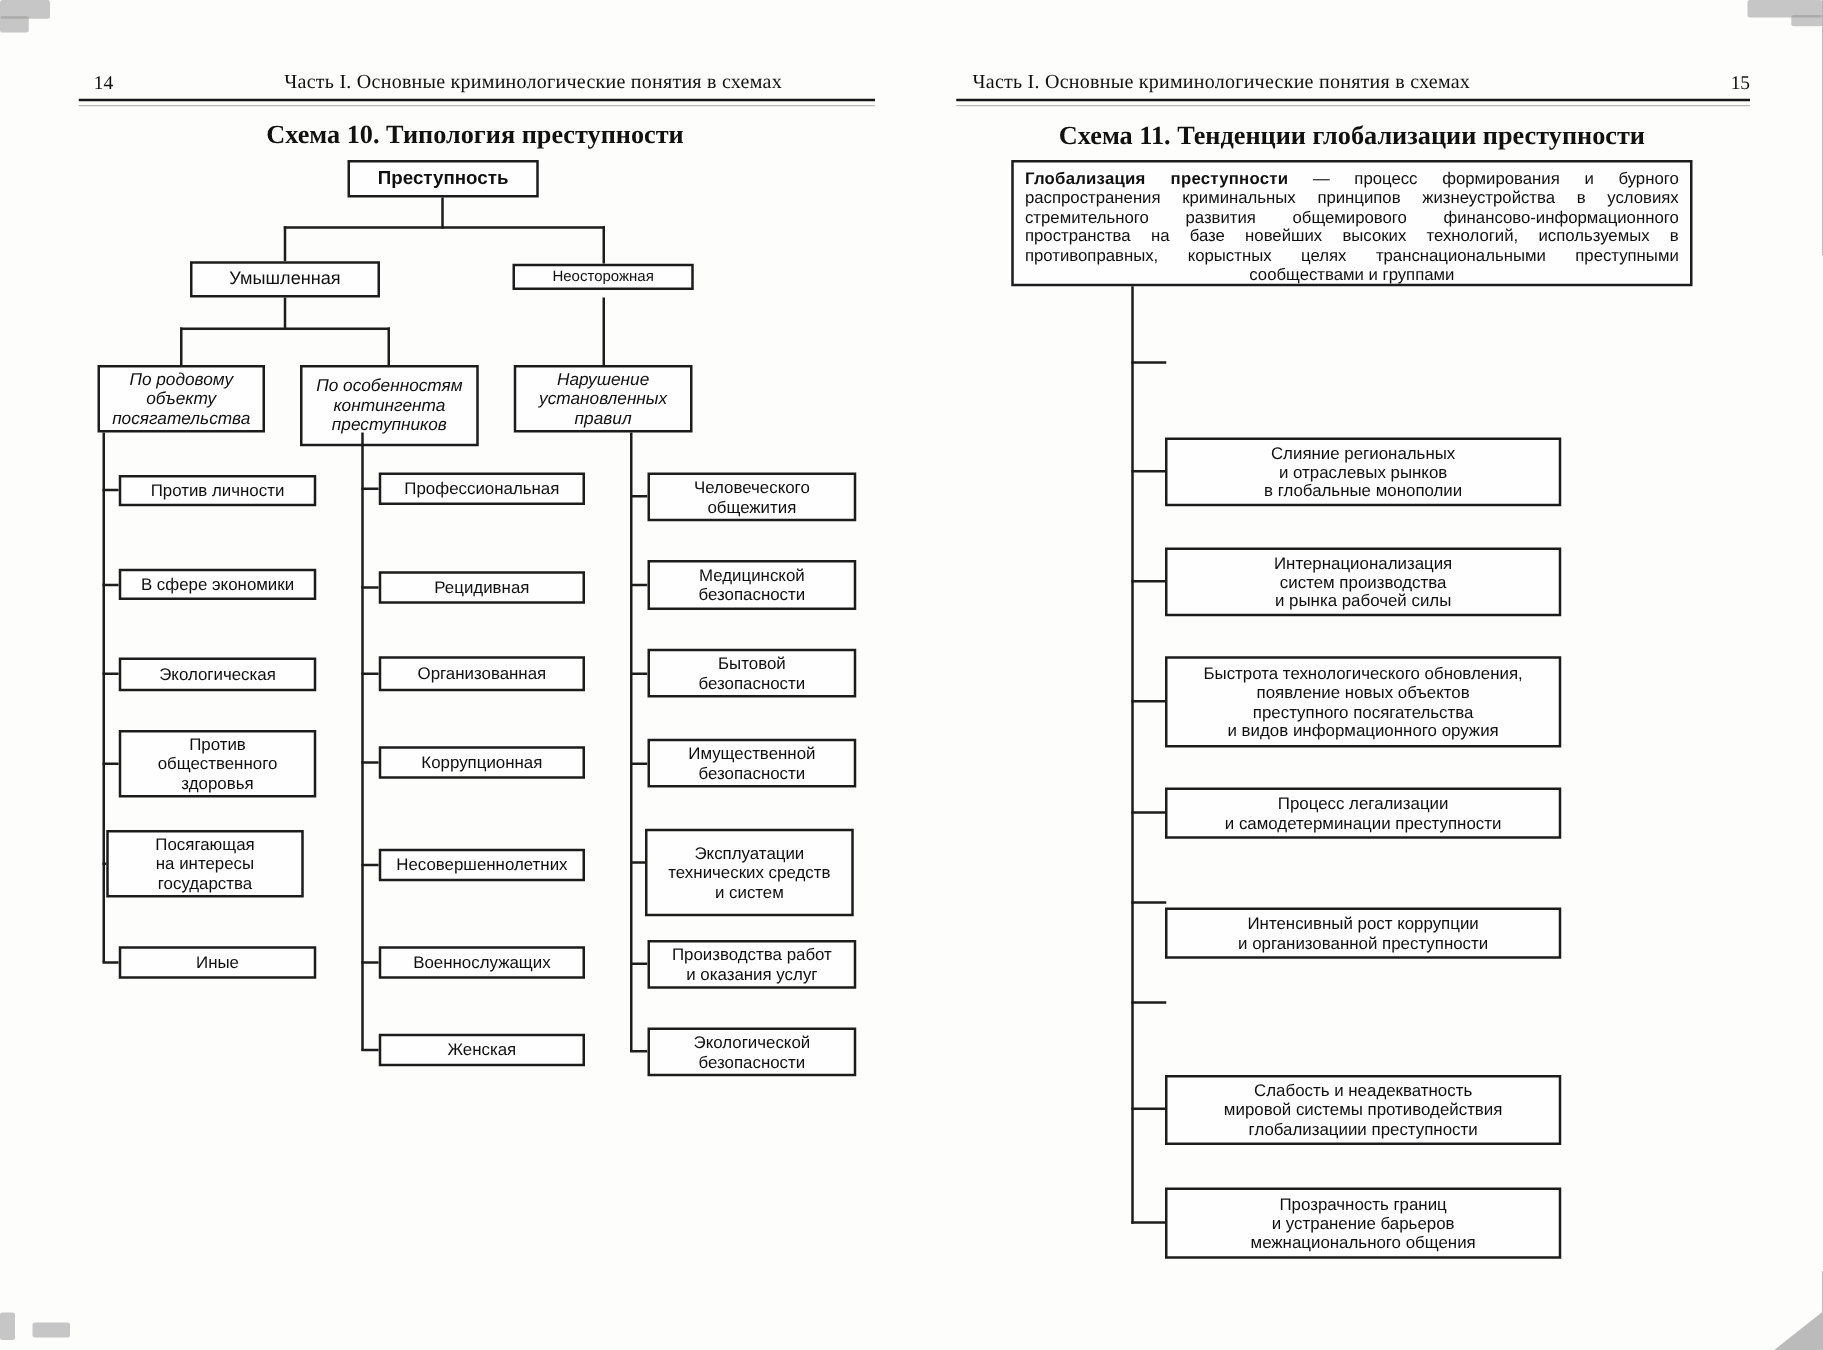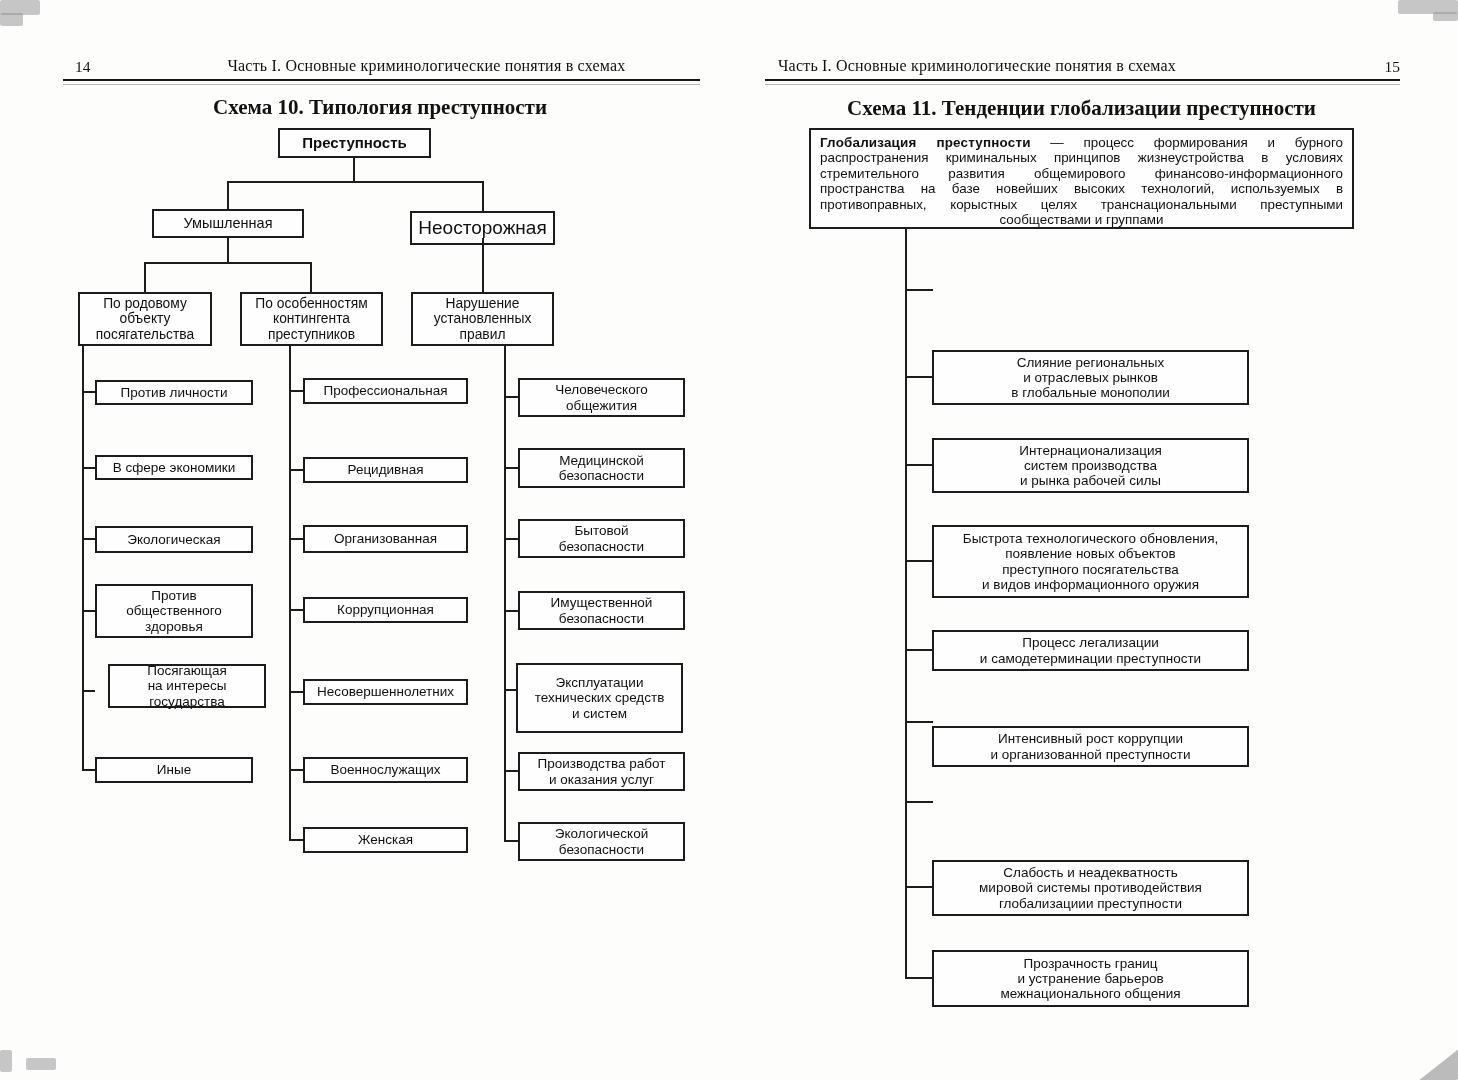--- a/index.html
+++ b/index.html
@@ -9,21 +9,21 @@
     font-family:"Liberation Serif", serif;color:#111;
   }
   
   .box{
     position:absolute;box-sizing:border-box;border:2px solid #1c1c1c;background:#fefefe;
     display:flex;align-items:center;justify-content:center;text-align:center;
     font-family:"Liberation Sans", sans-serif;font-size:13.5px;line-height:1.13;
     white-space:pre-line;color:#101010;padding:1px 3px;
   }
   .box.bold{font-weight:bold;font-size:15px;}
-  .box.it{font-size:13.8px;}
+  .box.it{font-style:italic;font-size:13.8px;}
   .line{position:absolute;background:#1d1d1d;}
   .rule{position:absolute;height:2px;background:#161616;}
   .rule-echo{position:absolute;height:1px;background:#b9b9b9;}
   .runhead{position:absolute;font-size:16px;letter-spacing:.2px;}
   .pagenum{position:absolute;font-size:15.5px;}
   .schema-title{position:absolute;font-weight:bold;font-size:21px;text-align:center;}
   .defbox{
     position:absolute;box-sizing:border-box;border:2px solid #1c1c1c;background:#fefefe;
     font-family:"Liberation Sans", sans-serif;font-size:13.4px;line-height:15.4px;
     color:#101010;padding:5px 9px 4px 9px;text-align:justify;text-align-last:center;
@@ -50,52 +50,52 @@
   <div class="rule" style="left:63px;top:79px;width:637px"></div>
   <div class="rule-echo" style="left:63px;top:84px;width:637px"></div>
   <div class="schema-title" style="left:60px;top:95px;width:640px">Схема 10. Типология преступности</div>
 
   <div class="box bold" style="left:278px;top:128px;width:153px;height:30px">Преступность</div>
   <div class="line" style="left:353px;top:158px;width:2px;height:25px"></div>
   <div class="line" style="left:227px;top:181px;width:257px;height:2px"></div>
   <div class="line" style="left:227px;top:181px;width:2px;height:28px"></div>
   <div class="line" style="left:482px;top:181px;width:2px;height:30px"></div>
   <div class="box" style="left:152px;top:209px;width:152px;height:29px;font-size:14.5px">Умышленная</div>
-  <div class="box" style="left:410px;top:211px;width:145px;height:34px;font-size:19px">Неосторожная</div>
+  <div class="box" style="left:410px;top:211px;width:145px;height:21px;font-size:12px">Неосторожная</div>
 
   <div class="line" style="left:227px;top:238px;width:2px;height:26px"></div>
   <div class="line" style="left:144px;top:262px;width:168px;height:2px"></div>
   <div class="line" style="left:144px;top:262px;width:2px;height:30px"></div>
   <div class="line" style="left:310px;top:262px;width:2px;height:30px"></div>
   <div class="line" style="left:482px;top:238px;width:2px;height:54px"></div>
 
   <div class="box it" style="left:78px;top:292px;width:134px;height:54px">По родовому
 объекту
 посягательства</div>
-  <div class="box it" style="left:240px;top:292px;width:143px;height:54px">По особенностям
+  <div class="box it" style="left:240px;top:292px;width:143px;height:65px">По особенностям
 контингента
 преступников</div>
   <div class="box it" style="left:411px;top:292px;width:143px;height:54px">Нарушение
 установленных
 правил</div>
 
   <div class="line" style="left:82px;top:346px;width:2px;height:424px"></div>
   <div class="line" style="left:82px;top:391px;width:13px;height:2px"></div>
   <div class="line" style="left:82px;top:467px;width:13px;height:2px"></div>
   <div class="line" style="left:82px;top:538px;width:13px;height:2px"></div>
   <div class="line" style="left:82px;top:610px;width:13px;height:2px"></div>
   <div class="line" style="left:82px;top:690px;width:13px;height:2px"></div>
   <div class="line" style="left:82px;top:769px;width:13px;height:2px"></div>
   <div class="box" style="left:95px;top:380px;width:158px;height:25px">Против личности</div>
   <div class="box" style="left:95px;top:455px;width:158px;height:25px">В сфере экономики</div>
   <div class="box" style="left:95px;top:526px;width:158px;height:27px">Экологическая</div>
   <div class="box" style="left:95px;top:584px;width:158px;height:54px">Против
 общественного
 здоровья</div>
-  <div class="box" style="left:108px;top:664px;width:158px;height:44px">Посягающая
+  <div class="box" style="left:85px;top:664px;width:158px;height:54px">Посягающая
 на интересы
 государства</div>
   <div class="box" style="left:95px;top:757px;width:158px;height:26px">Иные</div>
 
   <div class="line" style="left:289px;top:346px;width:2px;height:494px"></div>
   <div class="line" style="left:289px;top:390px;width:14px;height:2px"></div>
   <div class="line" style="left:289px;top:469px;width:14px;height:2px"></div>
   <div class="line" style="left:289px;top:538px;width:14px;height:2px"></div>
   <div class="line" style="left:289px;top:609px;width:14px;height:2px"></div>
   <div class="line" style="left:289px;top:691px;width:14px;height:2px"></div>

